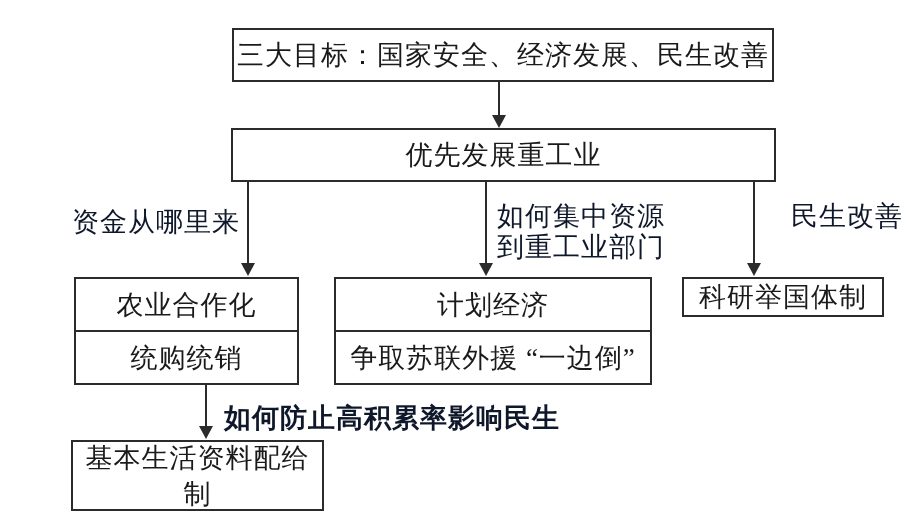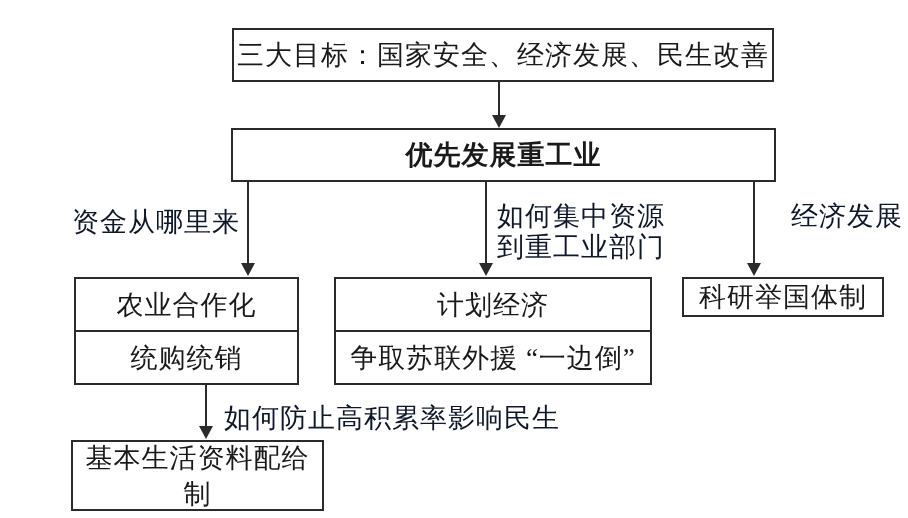--- a/index.html
+++ b/index.html
@@ -76,56 +76,56 @@
 
 <div id="canvas">
 
   <div class="box" style="left:198px; top:28px; width:542px; height:54px;">
     <span>三大目标：国家安全、经济发展、民生改善</span>
   </div>
 
   <div class="vline" style="left:464px; top:82px; height:35px;"></div>
   <div class="arrowhead" style="left:458px; top:115px;"></div>
 
-  <div class="box" style="left:197px; top:128px; width:545px; height:54px;font-weight:bold;">
+  <div class="box" style="left:197px; top:128px; width:545px; height:54px;">
     <span>优先发展重工业</span>
   </div>
 
   <div class="vline" style="left:213px; top:182px; height:83px;"></div>
   <div class="arrowhead" style="left:207px; top:263px;"></div>
   <div class="edge-label" style="left:38px; top:207px;">资金从哪里来</div>
 
   <div class="vline" style="left:451px; top:182px; height:83px;"></div>
   <div class="arrowhead" style="left:445px; top:263px;"></div>
   <div class="edge-label" style="left:463px; top:201px;">
     <div>如何集中资源</div>
     <div>到重工业部门</div>
   </div>
 
   <div class="vline" style="left:719px; top:182px; height:83px;"></div>
   <div class="arrowhead" style="left:713px; top:263px;"></div>
   <div class="edge-label" style="left:757px; top:201px;">
-    <div>经济发展</div>
+    <div>民生改善</div>
   </div>
 
   <div class="split-box" style="left:300px; top:277px; width:318px; height:108px;">
     <div class="cell top-cell">计划经济</div>
     <div class="cell">争取苏联外援 “一边倒”</div>
   </div>
 
   <div class="split-box" style="left:40px; top:277px; width:225px; height:108px;">
     <div class="cell top-cell">农业合作化</div>
     <div class="cell">统购统销</div>
   </div>
 
   <div class="box" style="left:648px; top:277px; width:202px; height:40px;">
     <span>科研举国体制</span>
   </div>
 
   <div class="vline" style="left:171px; top:385px; height:43px;"></div>
   <div class="arrowhead" style="left:165px; top:426px;"></div>
-  <div class="edge-label" style="left:190px; top:403px;">如何防止高积累率影响民生</div>
+  <div class="edge-label" style="left:190px; top:403px;font-weight:bold;">如何防止高积累率影响民生</div>
 
   <div class="box" style="left:37px; top:440px; width:253px; height:71px;">
     <span>基本生活资料配给制</span>
   </div>
 
 </div>
 
 </body></html>

